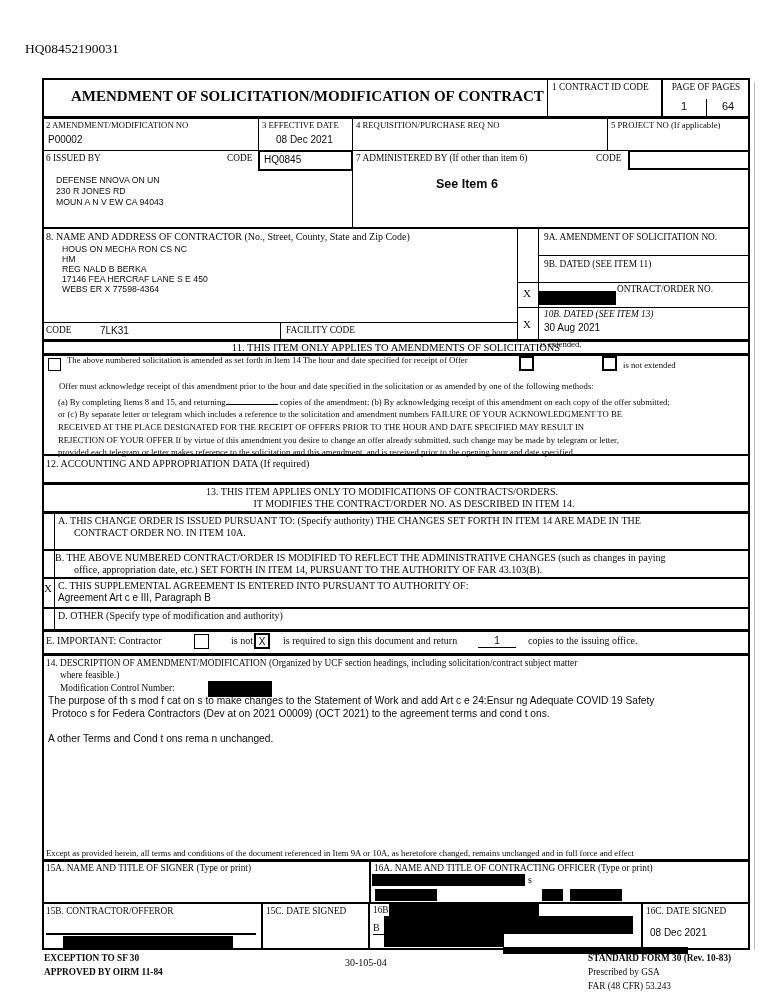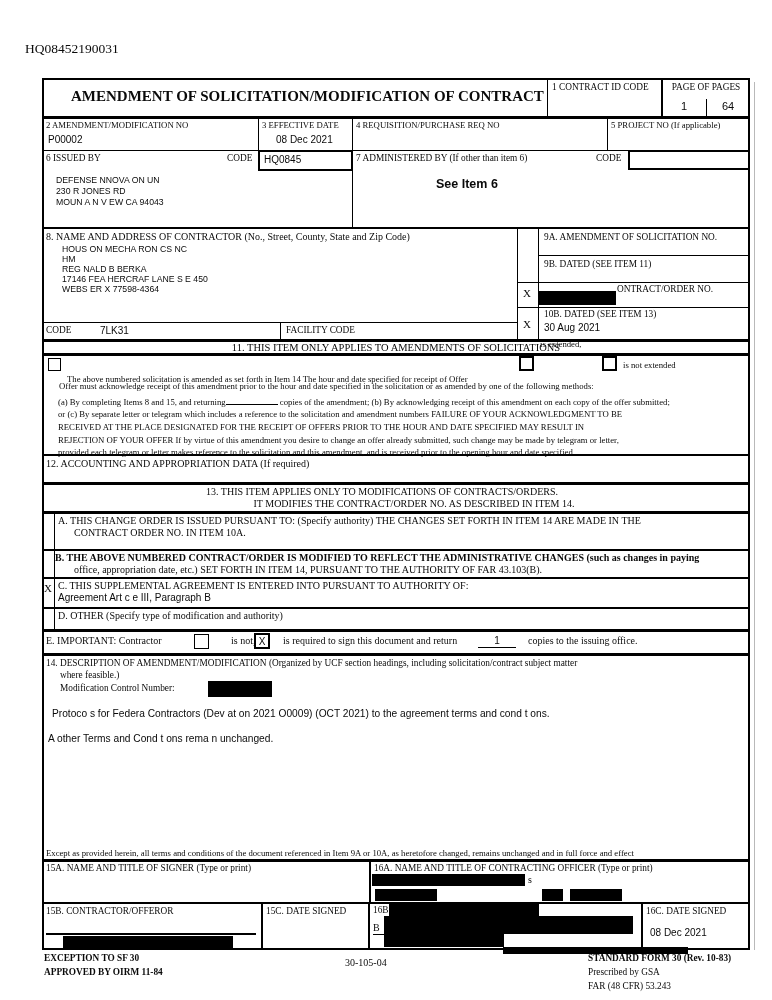--- a/index.html
+++ b/index.html
@@ -94,29 +94,29 @@
   <div class="t sr s11" style="left:523px;top:319px;">X</div>
 
   <div class="cell" style="left:538px;top:228px;width:212px;height:28px;"></div>
   <div class="t sr s9" style="left:544px;top:233px;">9A. AMENDMENT OF SOLICITATION NO.</div>
   <div class="cell" style="left:538px;top:255px;width:212px;height:28px;"></div>
   <div class="t sr s9" style="left:544px;top:260px;">9B. DATED (SEE ITEM 11)</div>
   <div class="cell" style="left:538px;top:282px;width:212px;height:26px;"></div>
   <div class="t sr s9" style="left:617px;top:285px;">ONTRACT/ORDER NO.</div>
   <div class="red" style="left:539px;top:291px;width:77px;height:14px;"></div>
   <div class="cell" style="left:538px;top:307px;width:212px;height:33px;"></div>
-  <div class="t sr s9" style="left:544px;top:310px;">10B. DATED  (SEE ITEM 13)</div>
+  <div class="t sr s9" style="left:544px;top:310px;font-style:italic;">10B. DATED  (SEE ITEM 13)</div>
   <div class="t sn s10" style="left:544px;top:323px;">30 Aug 2021</div>
 
   <div class="cell" style="left:42px;top:340px;width:708px;height:15px;border-top-width:2.5px;border-bottom-width:2px;"></div>
   <div class="t sr s105 ctr" style="left:42px;top:342px;width:708px;">11. THIS ITEM ONLY APPLIES TO AMENDMENTS OF SOLICITATIONS</div>
   <div class="cell" style="left:42px;top:355px;width:708px;height:100px;"></div>
 
   <div class="cb" style="left:48px;top:358px;width:13px;height:13px;"></div>
-  <div class="t sr s8" style="left:67px;top:375px;">The above numbered solicitation is amended as set forth in Item 14   The hour and date specified for receipt of Offer</div>
+  <div class="t sr s8" style="left:67px;top:356px;">The above numbered solicitation is amended as set forth in Item 14   The hour and date specified for receipt of Offer</div>
   <div class="cb" style="left:519px;top:356px;width:15px;height:15px;border-width:2px;"></div>
   <div class="t sr s8" style="left:540px;top:340px;">is extended,</div>
   <div class="cb" style="left:602px;top:356px;width:15px;height:15px;border-width:2px;"></div>
   <div class="t sr s8" style="left:623px;top:361px;">is not extended</div>
 
   <div class="t sr s8" style="left:59px;top:382px;">Offer must acknowledge receipt of this amendment prior to the hour and date specified in the solicitation or as amended by one of the following methods:</div>
   <div class="t sr s8" style="left:58px;top:396px;"><span>(a) By completing Items 8 and 15, and returning</span><span class="blank"></span> <span>copies of the amendment; (b) By acknowledging receipt of this amendment on each copy of the offer submitted;</span></div>
   <div class="t sr s8" style="left:58px;top:410px;">or (c) By separate letter or telegram which includes a reference to the solicitation and amendment numbers   FAILURE OF YOUR ACKNOWLEDGMENT TO BE</div>
   <div class="t sr s8" style="left:58px;top:423px;">RECEIVED AT THE PLACE DESIGNATED FOR THE RECEIPT OF OFFERS PRIOR TO THE HOUR AND DATE SPECIFIED MAY RESULT IN</div>
   <div class="t sr s8" style="left:58px;top:436px;">REJECTION OF YOUR OFFER   If by virtue of this amendment you desire to change an offer already submitted, such change may be made by telegram or letter,</div>
@@ -127,21 +127,21 @@
 
   <div class="cell" style="left:42px;top:483px;width:708px;height:29px;border-top-width:2.5px;"></div>
   <div class="t sr s10 ctr" style="left:42px;top:487px;width:680px;">13. THIS ITEM APPLIES ONLY TO MODIFICATIONS OF CONTRACTS/ORDERS.</div>
   <div class="t sr s10 ctr" style="left:42px;top:499px;width:744px;">IT  MODIFIES THE CONTRACT/ORDER NO.  AS DESCRIBED IN ITEM 14.</div>
 
   <div class="cell" style="left:42px;top:512px;width:708px;height:38px;border-top-width:2px;"></div>
   <div class="t sr s10" style="left:58px;top:516px;">A. THIS CHANGE ORDER IS ISSUED PURSUANT TO:  (Specify authority) THE CHANGES SET FORTH IN ITEM 14 ARE MADE IN THE</div>
   <div class="t sr s10" style="left:74px;top:528px;">CONTRACT  ORDER NO. IN ITEM 10A.</div>
 
   <div class="cell" style="left:42px;top:550px;width:708px;height:28px;"></div>
-  <div class="t sr s10" style="left:55px;top:553px;font-weight:bold;">B. THE ABOVE NUMBERED CONTRACT/ORDER IS MODIFIED TO REFLECT  THE ADMINISTRATIVE CHANGES (such as changes in paying</div>
+  <div class="t sr s10" style="left:55px;top:553px;">B. THE ABOVE NUMBERED CONTRACT/ORDER IS MODIFIED TO REFLECT  THE ADMINISTRATIVE CHANGES (such as changes in paying</div>
   <div class="t sr s10" style="left:74px;top:565px;">office, appropriation date, etc.) SET FORTH IN ITEM 14, PURSUANT TO THE AUTHORITY OF FAR 43.103(B).</div>
 
   <div class="cell" style="left:42px;top:578px;width:708px;height:30px;"></div>
   <div class="t sr s11" style="left:44px;top:583px;">X</div>
   <div class="t sr s10" style="left:58px;top:581px;">C. THIS SUPPLEMENTAL AGREEMENT IS ENTERED INTO PURSUANT TO AUTHORITY OF:</div>
   <div class="t sn s10" style="left:58px;top:593px;">Agreement Art c e III, Paragraph B</div>
 
   <div class="cell" style="left:42px;top:608px;width:708px;height:22px;"></div>
   <div class="t sr s10" style="left:58px;top:611px;">D. OTHER (Specify type of modification and authority)</div>
 
@@ -154,20 +154,21 @@
   <div class="cb s10" style="left:254px;top:633px;width:16px;height:16px;border-width:2px;line-height:13px;">X</div>
   <div class="t sr s10" style="left:283px;top:636px;">is required to sign this document and return</div>
   <div class="t sn s10 ctr" style="left:478px;top:636px;width:38px;border-bottom:1.5px solid #000;">1</div>
   <div class="t sr s10" style="left:528px;top:636px;">copies to the issuing office.</div>
 
   <div class="cell" style="left:42px;top:655px;width:708px;height:205px;"></div>
   <div class="t sr s9" style="left:46px;top:659px;">14. DESCRIPTION OF AMENDMENT/MODIFICATION  (Organized by UCF section headings, including solicitation/contract subject matter</div>
   <div class="t sr s9" style="left:60px;top:671px;">where feasible.)</div>
   <div class="t sr s9" style="left:60px;top:684px;">Modification Control Number:</div>
   <div class="red" style="left:208px;top:681px;width:64px;height:16px;"></div>
+  <div class="t sn" style="left:48px;top:696px;font-size:10.2px;">The purpose of th s mod f cat on  s to make changes to the Statement of Work and add Art c e 24:Ensur ng Adequate COVID 19 Safety</div>
   <div class="t sn" style="left:52px;top:709px;font-size:10.2px;">Protoco s for Federa  Contractors (Dev at on 2021 O0009) (OCT 2021) to the agreement terms and cond t ons.</div>
   <div class="t sn" style="left:48px;top:734px;font-size:10.2px;">A  other Terms and Cond t ons rema n unchanged.</div>
   <div class="t sr s8" style="left:46px;top:849px;">Except as provided herein, all terms and conditions of the document referenced in Item 9A or 10A, as heretofore changed, remains unchanged and in full force and effect</div>
 
   <div class="cell" style="left:42px;top:860px;width:328px;height:43px;border-top-width:2px;"></div>
   <div class="t sr s9" style="left:46px;top:864px;">15A. NAME AND TITLE OF SIGNER (Type or print)</div>
 
   <div class="cell" style="left:370px;top:860px;width:380px;height:43px;border-top-width:2px;"></div>
   <div class="t sr s9" style="left:374px;top:864px;">16A. NAME AND TITLE OF CONTRACTING OFFICER (Type or print)</div>
   <div class="red" style="left:372px;top:874px;width:153px;height:12px;"></div>

